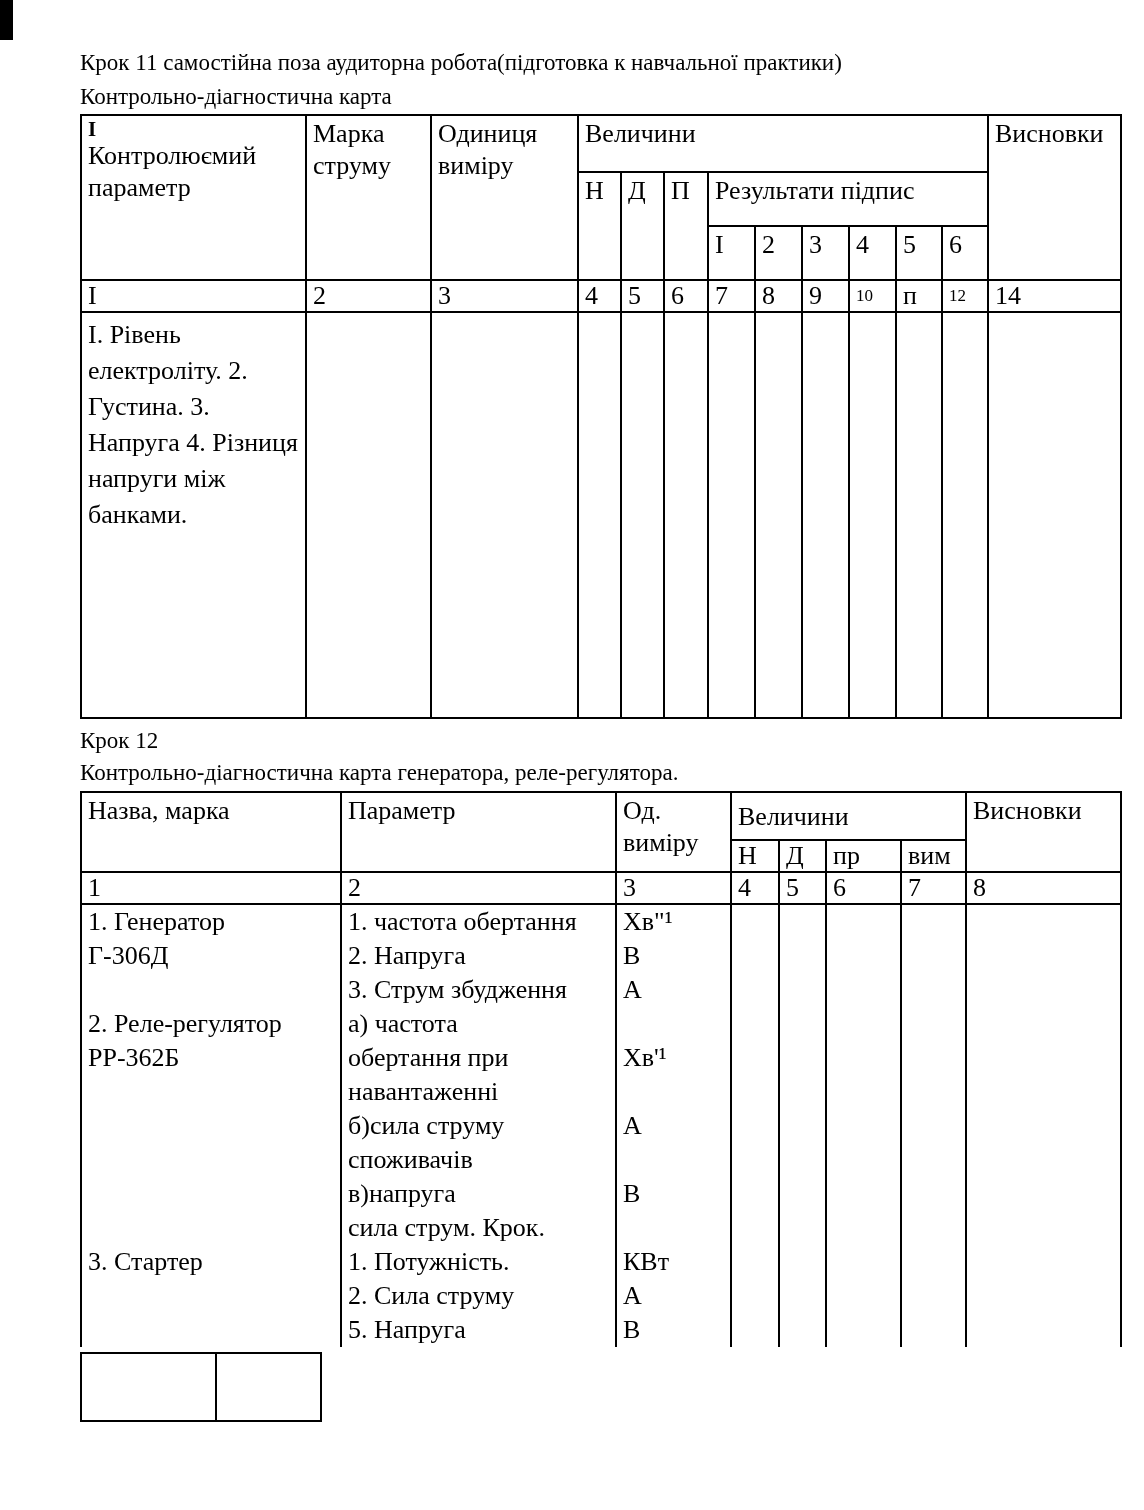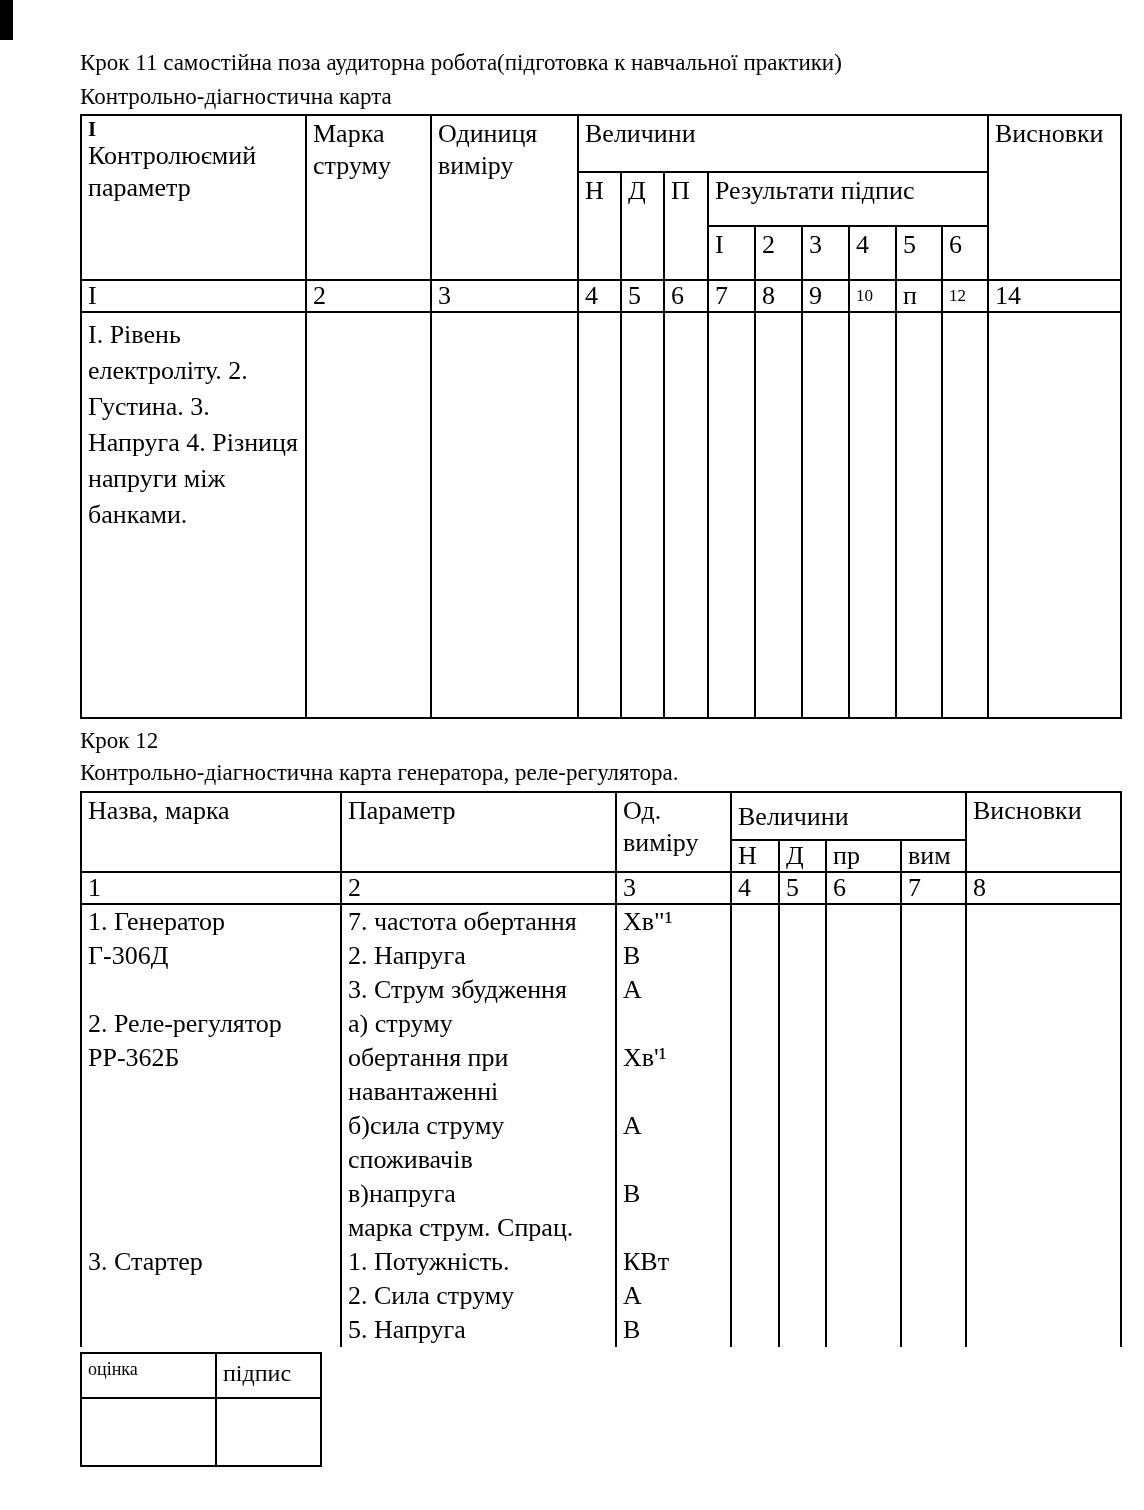--- a/index.html
+++ b/index.html
@@ -171,21 +171,21 @@
     <td>3</td>
     <td>4</td>
     <td>5</td>
     <td>6</td>
     <td>7</td>
     <td>8</td>
   </tr>
 
   <tr class="b">
     <td>1. Генератор</td>
-    <td>7. частота обертання</td>
+    <td>1. частота обертання</td>
     <td>Хв"¹</td>
     <td></td>
         <td></td>
         <td></td>
         <td></td>
         <td></td>
   </tr>
   <tr class="b">
     <td>Г-306Д</td>
     <td>2. Напруга</td>
@@ -201,21 +201,21 @@
     <td>3. Струм збудження</td>
     <td>А</td>
     <td></td>
         <td></td>
         <td></td>
         <td></td>
         <td></td>
   </tr>
   <tr class="b">
     <td>2. Реле-регулятор</td>
-    <td>а) струму</td>
+    <td>а) частота</td>
     <td></td>
     <td></td>
         <td></td>
         <td></td>
         <td></td>
         <td></td>
   </tr>
   <tr class="b">
     <td>РР-362Б</td>
     <td>обертання при</td>
@@ -261,21 +261,21 @@
     <td>в)напруга</td>
     <td>В</td>
     <td></td>
         <td></td>
         <td></td>
         <td></td>
         <td></td>
   </tr>
   <tr class="b">
     <td></td>
-    <td>марка струм. Спрац.</td>
+    <td>сила струм. Крок.</td>
     <td></td>
     <td></td>
         <td></td>
         <td></td>
         <td></td>
         <td></td>
   </tr>
   <tr class="b">
     <td>3. Стартер</td>
     <td>1. Потужність.</td>
@@ -308,22 +308,18 @@
   </tr>
 </tbody>
   </table>
 
 <table class="abs" id="table3">
   <colgroup>
       <col style="width:135px">
       <col style="width:105px">
     </colgroup>
   <tbody>
-      <tr class="r1">
-    <td class="score">оцінка</td>
-    <td class="sign">підпис</td>
-  </tr>
   <tr class="r2">
     <td></td>
     <td></td>
   </tr>
 </tbody>
   </table>
 
 </body></html>

